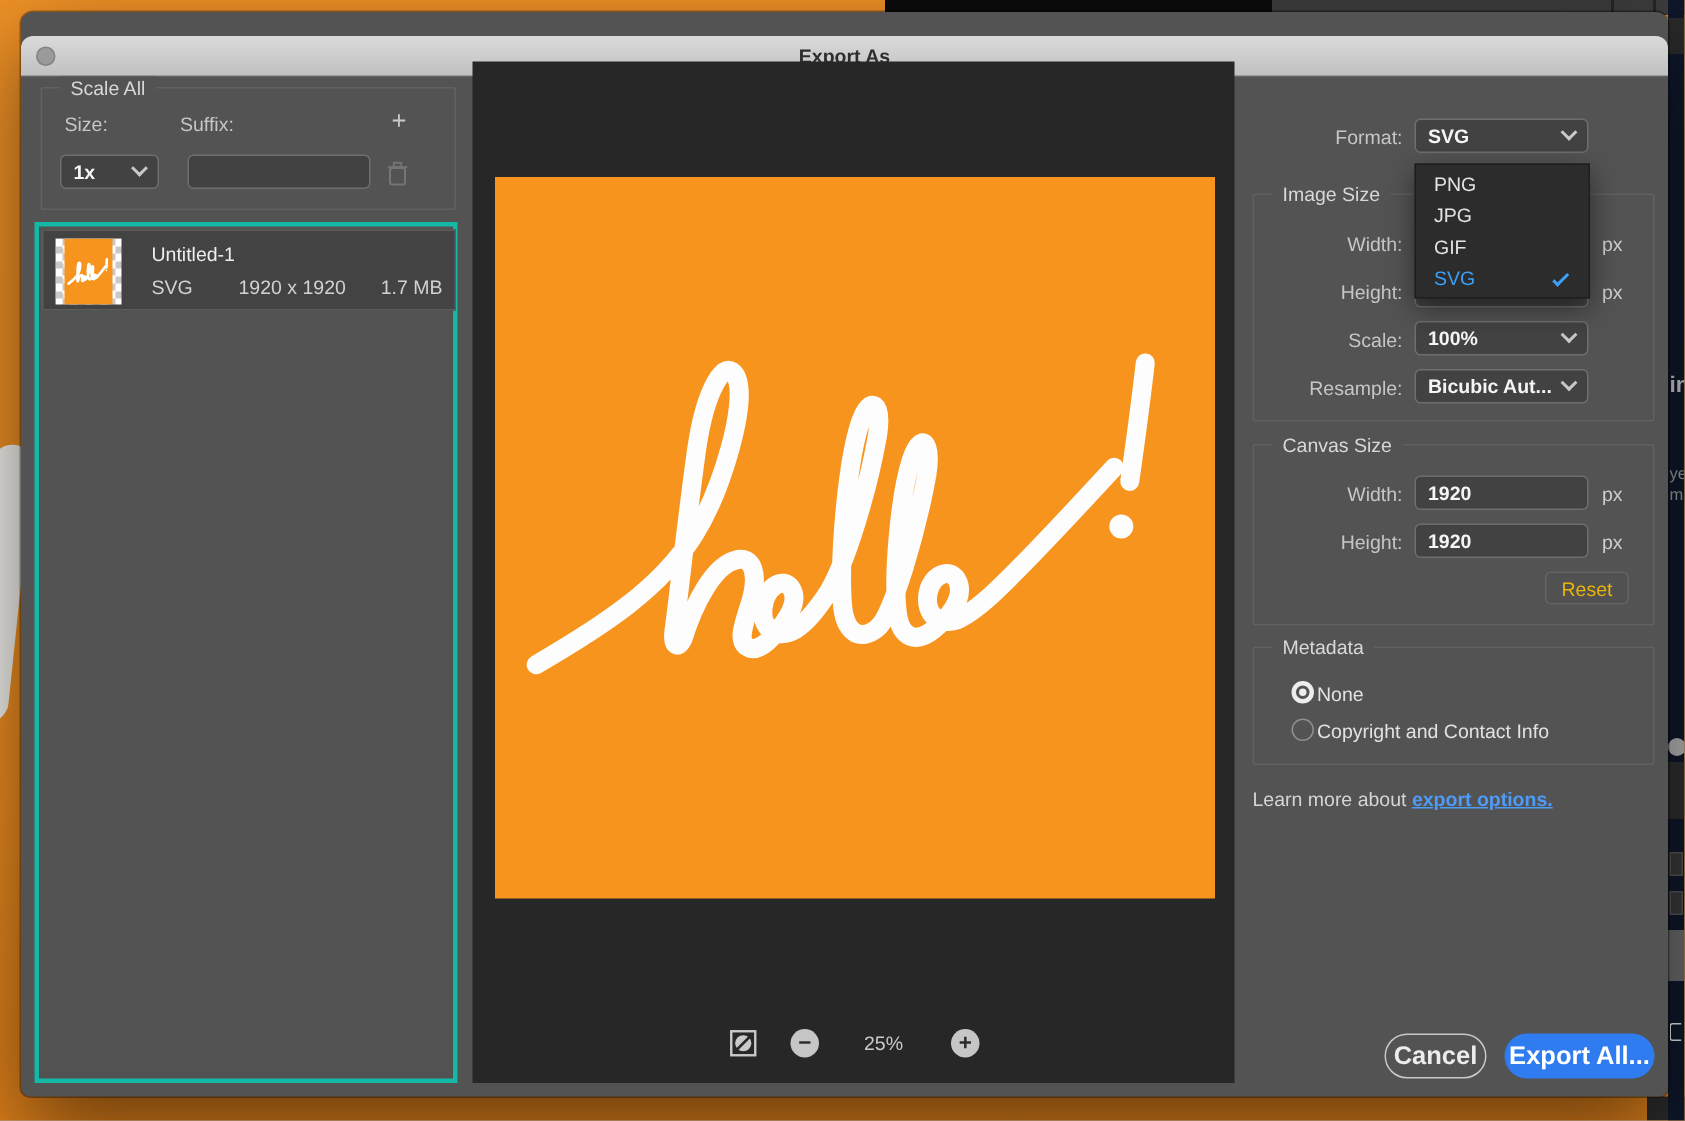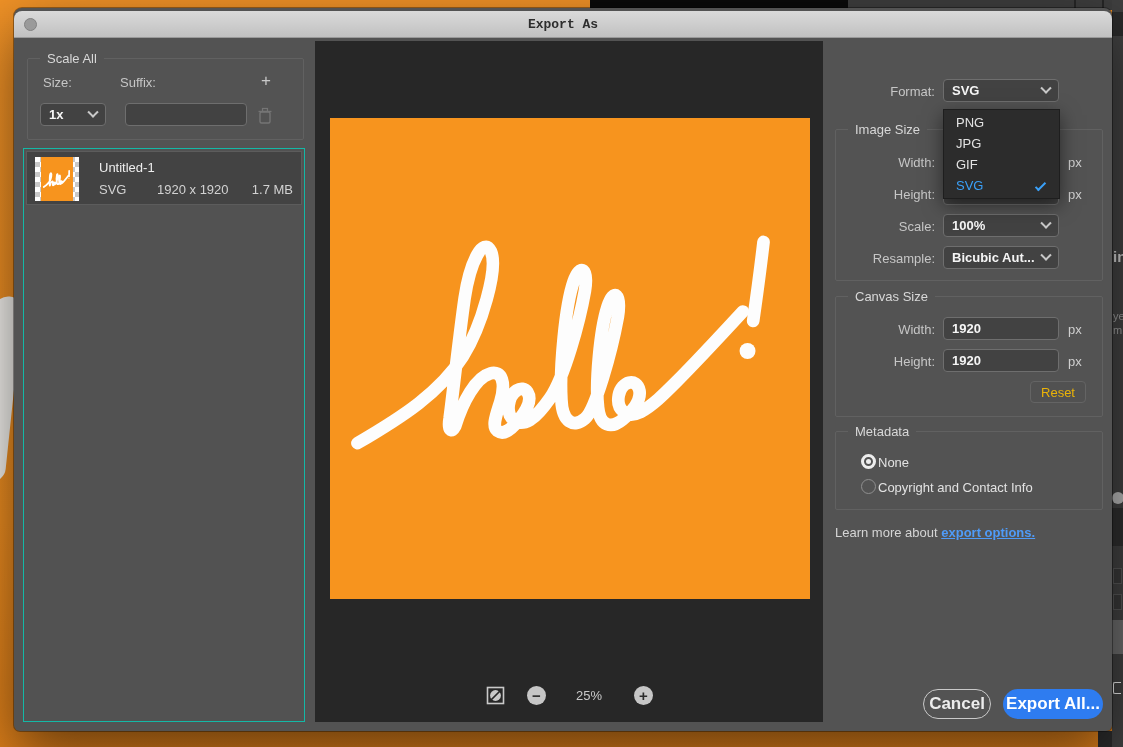--- a/index.html
+++ b/index.html
@@ -8,36 +8,36 @@
     font-family:"Liberation Sans", sans-serif;
     background:linear-gradient(#f09227 0%, #ec8c20 70%, #dd7f1a 100%);
     position:relative; color:#ddd;
   }
   .abs { position:absolute; }
 
   
   .bg-top-black { left:590px; top:0; width:258px; height:10px; background:#0b0b0b; }
   .bg-top-panel { left:848px; top:0; width:275px; height:10px; background:#3d3d3d; }
   .bg-top-vline { top:0; width:2px; height:10px; background:#262626; }
-  .bg-right-strip { left:1112px; top:0; width:11px; height:747px; background:#404040; overflow:hidden; }
+  .bg-right-strip { left:1112px; top:0; width:11px; height:747px; background:#0f172a; overflow:hidden; }
   .frag { position:absolute; left:1px; color:#9a9a9a; font-size:11px; white-space:nowrap; }
   .bg-blob { left:-14px; top:296px; width:28px; height:186px; background:#f4f2ee; border-radius:14px; transform:rotate(6deg); }
   .bg-bottom-dark { left:1098px; top:731px; width:25px; height:16px; background:#2b2b2b; }
 
   
   .dialog {
     left:14px; top:8px; width:1098px; height:723px;
     background:#535353; border-radius:8px 8px 6px 6px;
     box-shadow:0 22px 60px rgba(0,0,0,.55), 0 0 0 1px rgba(0,0,0,.35);
     z-index:10;
   }
   .titlebar {
-    position:absolute; left:0; top:3px; width:100%; height:27px;
+    position:absolute; left:0; top:16px; width:100%; height:27px;
     background:linear-gradient(#dadada,#c1c1c1);
-    border-radius:8px 8px 0 0; border-bottom:1px solid #9a9a9a;font-family:Liberation Mono, monospace;
+    border-radius:8px 8px 0 0; border-bottom:1px solid #9a9a9a;
   }
   .titlebar .title {
     position:absolute; width:100%; text-align:center; top:6px;
     font-size:13px; font-weight:bold; color:#2d2d2d;
   }
   .close-dot {
     position:absolute; left:10px; top:7px; width:13px; height:13px;
     border-radius:50%; background:#9a9a9a; border:1px solid #828282;
   }
 
@@ -87,21 +87,21 @@
   
   .btn-pill { position:absolute; height:30px; border-radius:15px; font-size:17px; font-weight:bold;
               display:flex; align-items:center; justify-content:center; cursor:default; }
   .btn-cancel { border:1.5px solid #c9c9c9; color:#ececec; background:transparent; }
   .btn-primary { background:#2e7cf0; color:#fff; border:none; }
   .btn-reset { position:absolute; background:#515151; border:1px solid #646464; border-radius:4px;
                color:#eab308; font-size:13px; display:flex; align-items:center; justify-content:center; }
 
   
   .list-panel { position:absolute; left:9px; top:140px; width:282px; height:574px;
-                background:#525252; border:1px solid #14b8a6; }
+                background:#525252; border:3px solid #14b8a6; }
   .list-item { position:absolute; left:2px; top:2px; width:276px; height:54px;
                background:#434343; border:1px solid #5c5c5c; }
   .thumb { position:absolute; left:8px; top:5px; width:44px; height:44px;
            background-image:conic-gradient(#c9c9c9 25%, #fff 0 50%, #c9c9c9 0 75%, #fff 0);
            background-size:10px 10px; overflow:hidden; }
   .thumb-orange { position:absolute; left:6px; right:6px; top:0; bottom:0; background:#f7941e;
                   display:flex; align-items:center; justify-content:center; }
   .item-name { position:absolute; left:72px; top:8px; font-size:13px; color:#ededed; }
   .item-meta { position:absolute; font-size:13px; color:#d2d2d2; top:30px; }
 

